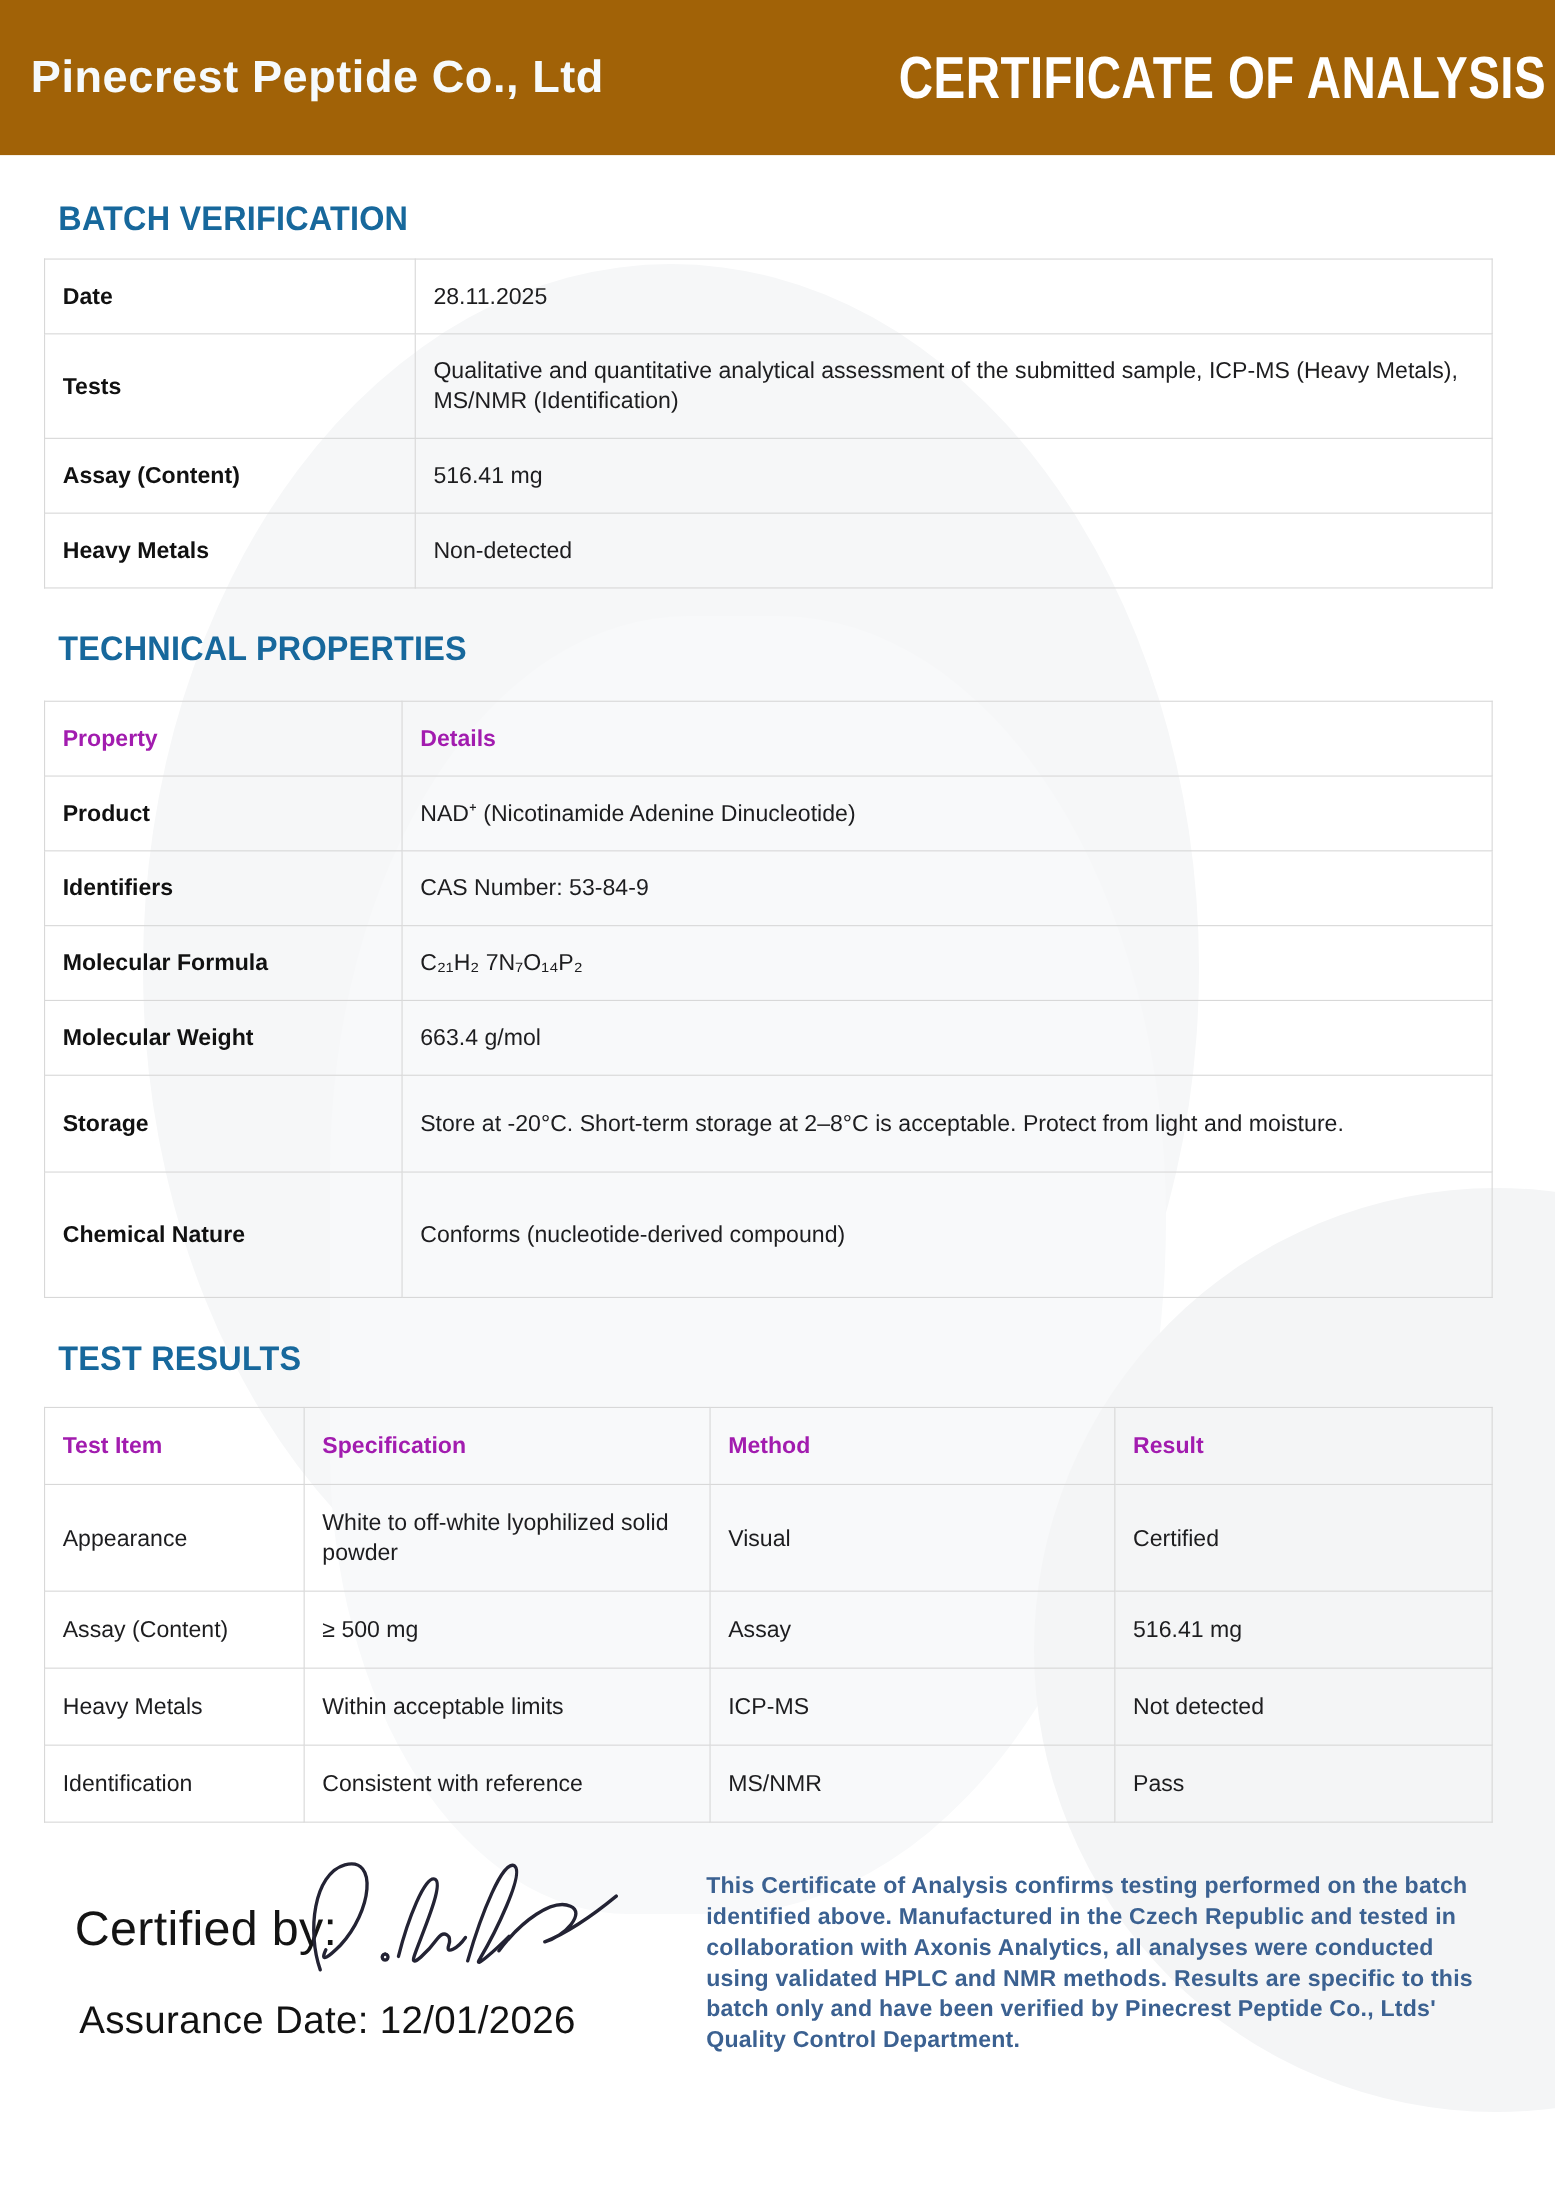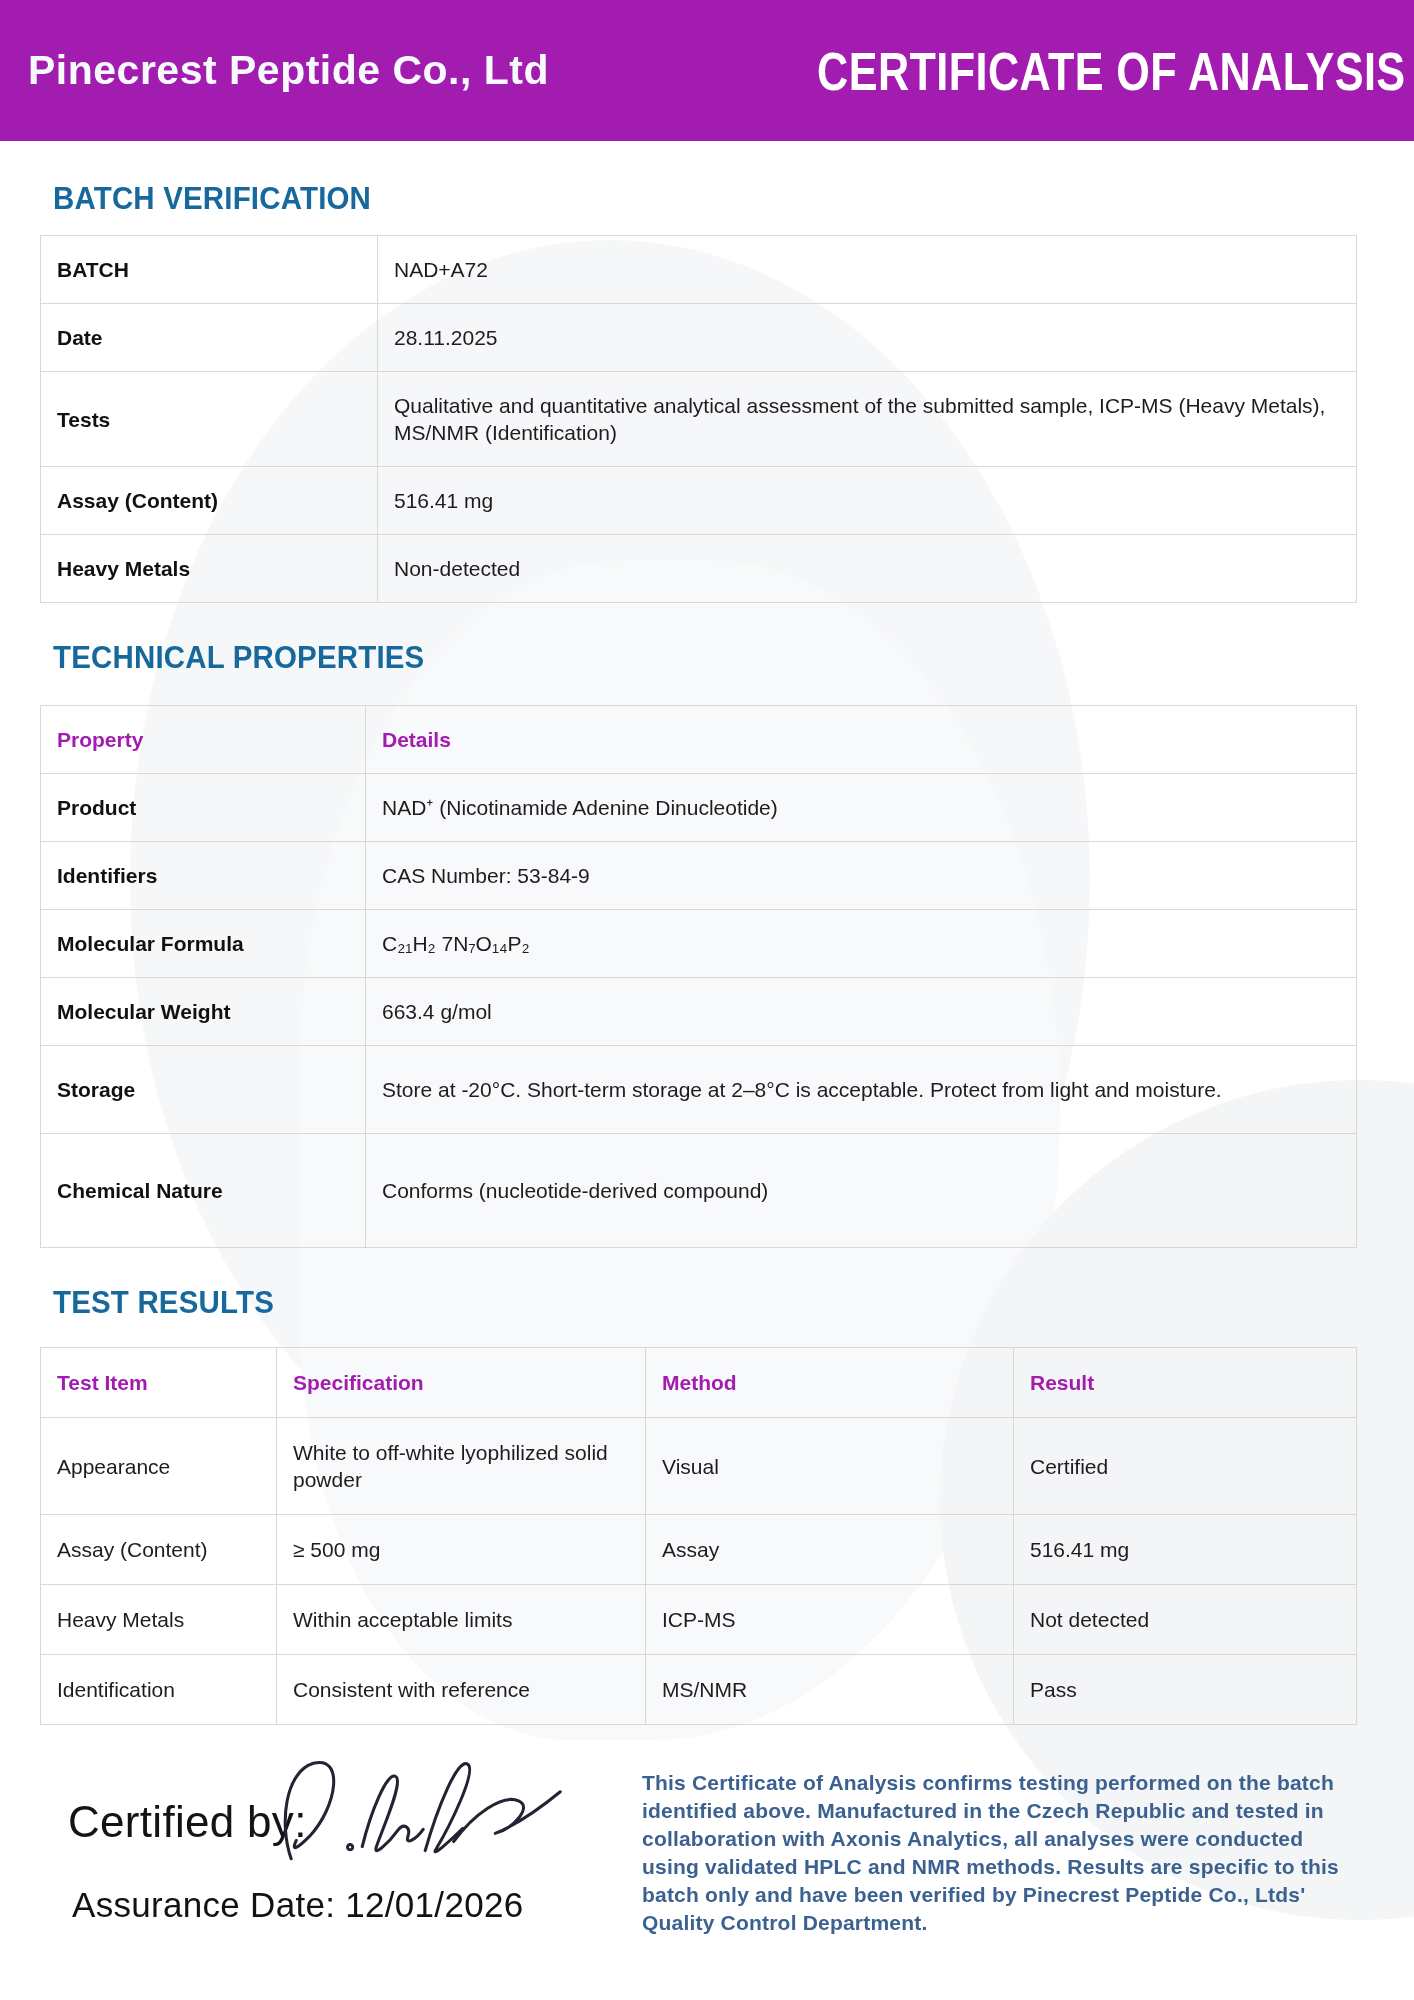--- a/index.html
+++ b/index.html
@@ -8,21 +8,21 @@
     background:#ffffff;font-family:"Liberation Sans",sans-serif;color:#1d1d1f;
   }
   
   .wm{position:absolute;z-index:0;pointer-events:none;}
   .wm-1{left:130px;top:240px;width:960px;height:1280px;background:#f6f7f8;border-radius:50%;}
   .wm-2{left:940px;top:1080px;width:840px;height:840px;background:#f4f5f6;border-radius:50%;}
   .wm-3{left:300px;top:560px;width:760px;height:1180px;background:#f8f9fa;border-radius:48% 52% 60% 40%;}
   .layer{position:relative;z-index:1;}
   
   .header{
-    height:141px;background:#a21caf;display:flex;align-items:center;
+    height:141px;background:#a16207;display:flex;align-items:center;
     justify-content:space-between;padding:0 8px 0 28px;box-sizing:border-box;
   }
   .company{font-size:41px;font-weight:700;color:#f6fafc;letter-spacing:.5px;white-space:nowrap;}
   .doc-title{
     font-size:54px;font-weight:700;color:#ffffff;white-space:nowrap;letter-spacing:.5px;
     display:inline-block;transform:scaleX(.8);transform-origin:right center;
   }
   
   .content{padding:0 57px 0 40px;box-sizing:border-box;}
   h2.section{
@@ -75,24 +75,20 @@
     <div class="doc-title">CERTIFICATE OF ANALYSIS</div>
   </div>
 
   <div class="content">
 
     <div class="h-bv">
         <h2 class="section">BATCH VERIFICATION</h2>
       </div>
     <table class="t-bv">
       <tbody>
-        <tr>
-          <td class="lbl c1">BATCH</td>
-          <td>NAD+A72</td>
-        </tr>
         <tr>
           <td class="lbl c1">Date</td>
           <td>28.11.2025</td>
         </tr>
         <tr>
           <td class="lbl c1">Tests</td>
           <td>Qualitative and quantitative analytical assessment of the submitted sample, ICP-MS (Heavy Metals), MS/NMR (Identification)</td>
         </tr>
         <tr>
           <td class="lbl c1">Assay (Content)</td>

